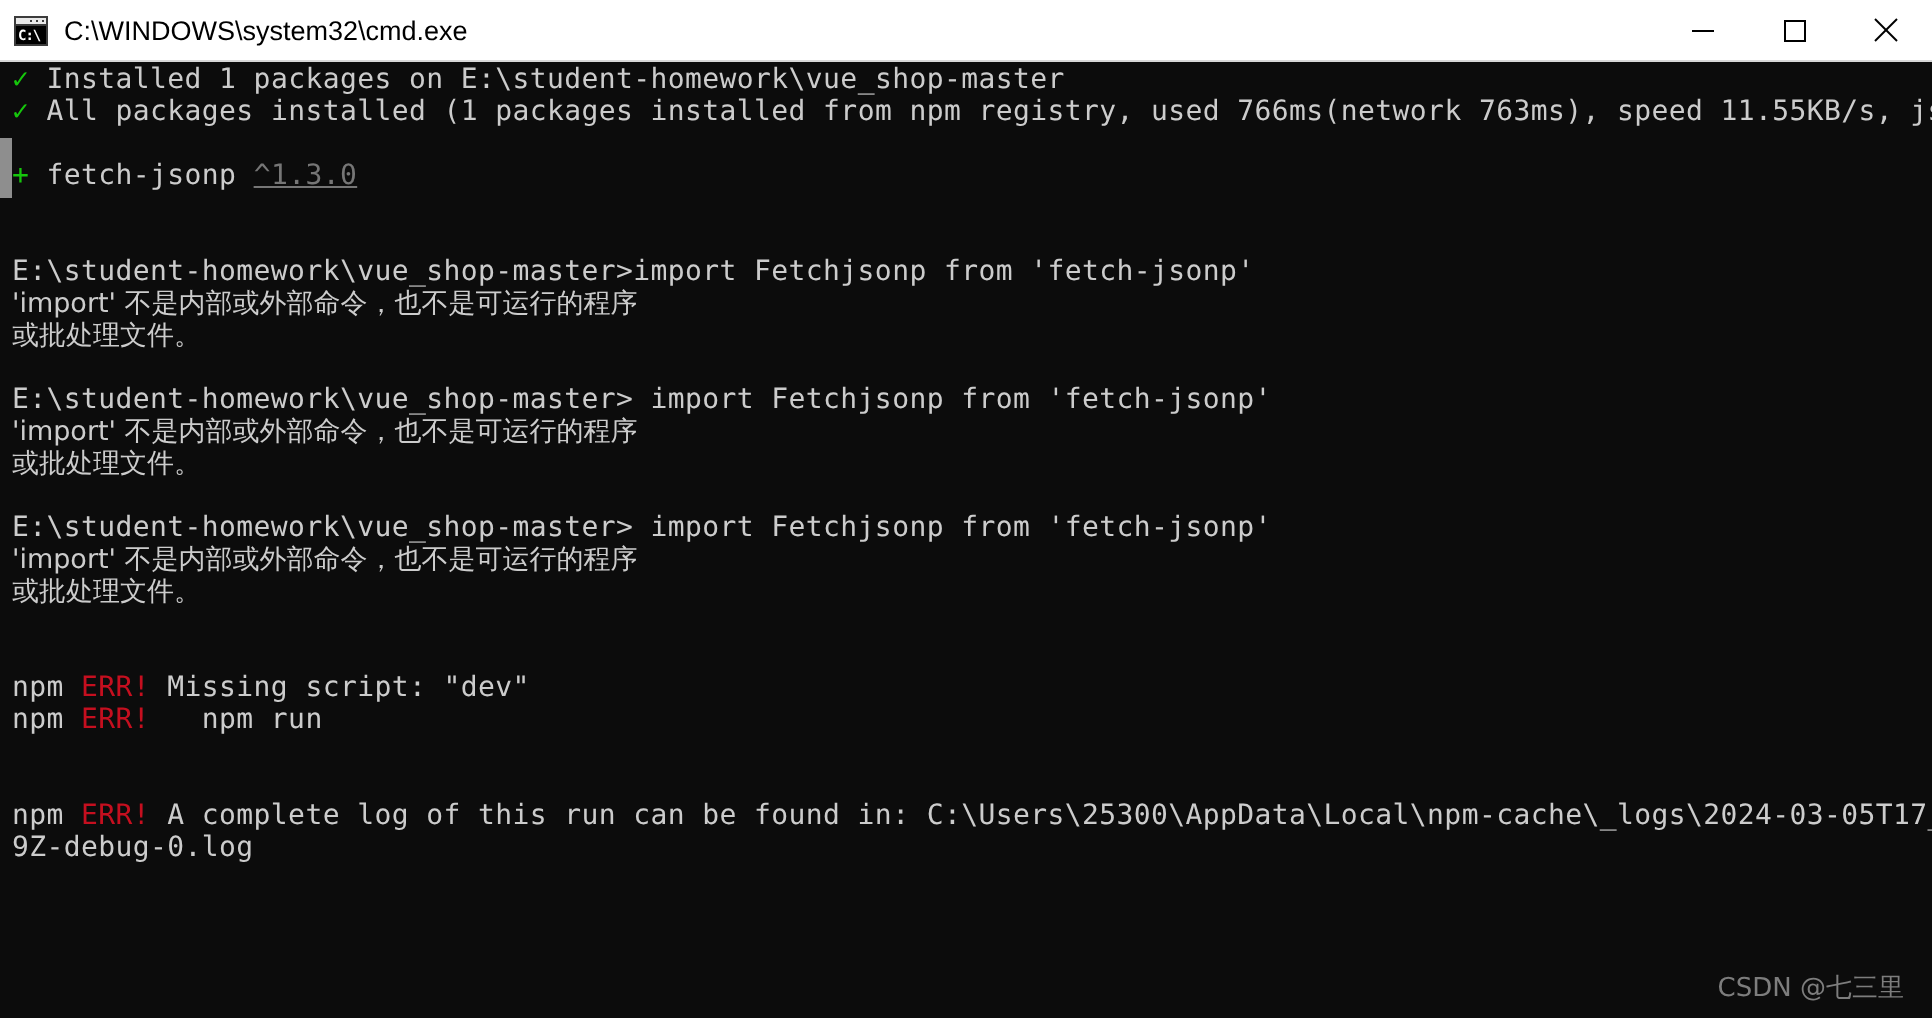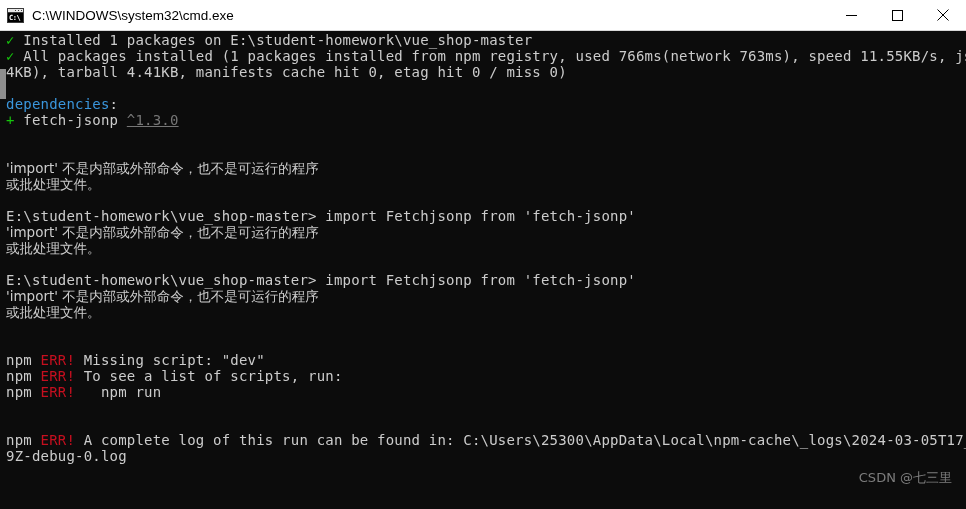--- a/index.html
+++ b/index.html
@@ -145,21 +145,21 @@
   }
   .c-white  { color: #cccccc; }
   .c-green  { color: #16c60c; }
   .c-cyan   { color: #3a96dd; }
   .c-gray   { color: #767676; text-decoration: underline; }
   .c-red    { color: #c50f1f; }
 
   #watermark {
     position: absolute;
     right: 14px;
-    bottom: 22px;
+    bottom: 6px;
     font-family: "DejaVu Sans", sans-serif;
     font-size: 13px;
     color: #7d7d7d;
     white-space: nowrap;
   }
 </style>
 </head>
 <body>
 
 <div id="window">
@@ -195,40 +195,38 @@
     </div>
   </div>
 
   <div id="console-wrap">
     <div id="left-scrollbar">
       <div class="thumb"></div>
     </div>
     <div id="console">
         <div class="line"><span class="c-green">✓ </span><span class="c-white">Installed 1 packages on E:\student-homework\vue_shop-master</span></div>
         <div class="line"><span class="c-green">✓ </span><span class="c-white">All packages installed (1 packages installed from npm registry, used 766ms(network 763ms), speed 11.55KB/s, json 1(4.</span></div>
-        <div class="line"><span class="c-white">4KB), tarball 4.41KB, manifests cache hit 0, etag hit 0 / miss 0)</span></div>
-        <div class="line"><span class="c-white"> </span></div>
-        <div class="line"><span class="c-cyan">dependencies</span><span class="c-white">:</span></div>
+        <div class="line"><span class="c-white"> </span></div>
         <div class="line"><span class="c-green">+ </span><span class="c-white">fetch-jsonp </span><span class="c-gray">^1.3.0</span></div>
         <div class="line"><span class="c-white"> </span></div>
         <div class="line"><span class="c-white"> </span></div>
+        <div class="line"><span class="c-white">E:\student-homework\vue_shop-master&gt;import Fetchjsonp from 'fetch-jsonp'</span></div>
         <div class="line cn"><span class="c-white">'import' 不是内部或外部命令，也不是可运行的程序</span></div>
         <div class="line cn"><span class="c-white">或批处理文件。</span></div>
         <div class="line"><span class="c-white"> </span></div>
         <div class="line"><span class="c-white">E:\student-homework\vue_shop-master&gt; import Fetchjsonp from 'fetch-jsonp'</span></div>
         <div class="line cn"><span class="c-white">'import' 不是内部或外部命令，也不是可运行的程序</span></div>
         <div class="line cn"><span class="c-white">或批处理文件。</span></div>
         <div class="line"><span class="c-white"> </span></div>
         <div class="line"><span class="c-white">E:\student-homework\vue_shop-master&gt; import Fetchjsonp from 'fetch-jsonp'</span></div>
         <div class="line cn"><span class="c-white">'import' 不是内部或外部命令，也不是可运行的程序</span></div>
         <div class="line cn"><span class="c-white">或批处理文件。</span></div>
         <div class="line"><span class="c-white"> </span></div>
         <div class="line"><span class="c-white"> </span></div>
         <div class="line"><span class="c-white">npm </span><span class="c-red">ERR!</span><span class="c-white"> Missing script: "dev"</span></div>
-        <div class="line"><span class="c-white">npm </span><span class="c-red">ERR!</span><span class="c-white"> To see a list of scripts, run:</span></div>
         <div class="line"><span class="c-white">npm </span><span class="c-red">ERR!</span><span class="c-white">   npm run</span></div>
         <div class="line"><span class="c-white"> </span></div>
         <div class="line"><span class="c-white"> </span></div>
         <div class="line"><span class="c-white">npm </span><span class="c-red">ERR!</span><span class="c-white"> A complete log of this run can be found in: C:\Users\25300\AppData\Local\npm-cache\_logs\2024-03-05T17_24_42_98</span></div>
         <div class="line"><span class="c-white">9Z-debug-0.log</span></div>
       </div>
     <div id="watermark">CSDN @七三里</div>
   </div>
 
 </div>

